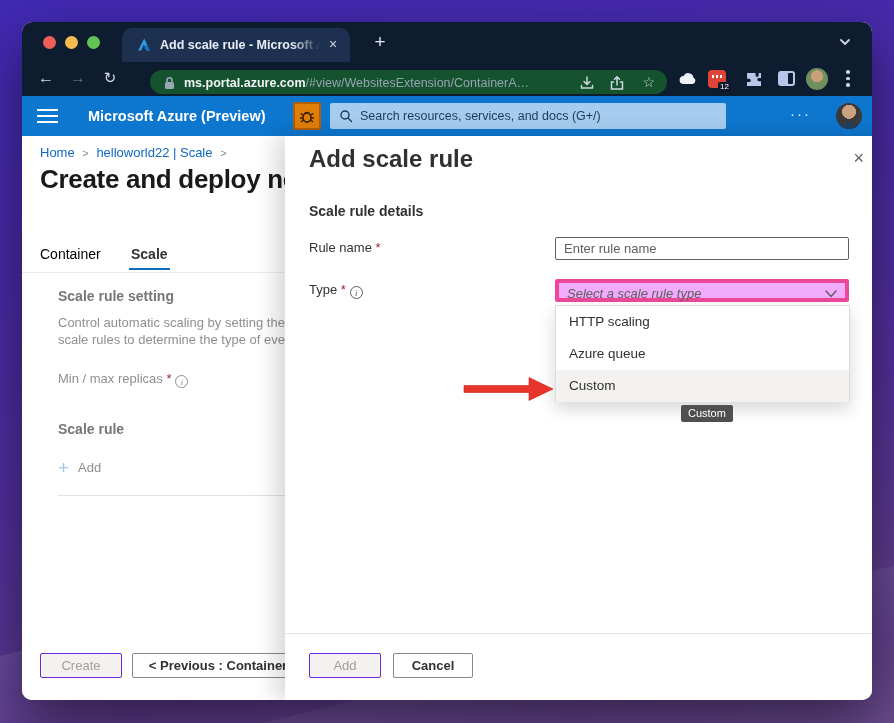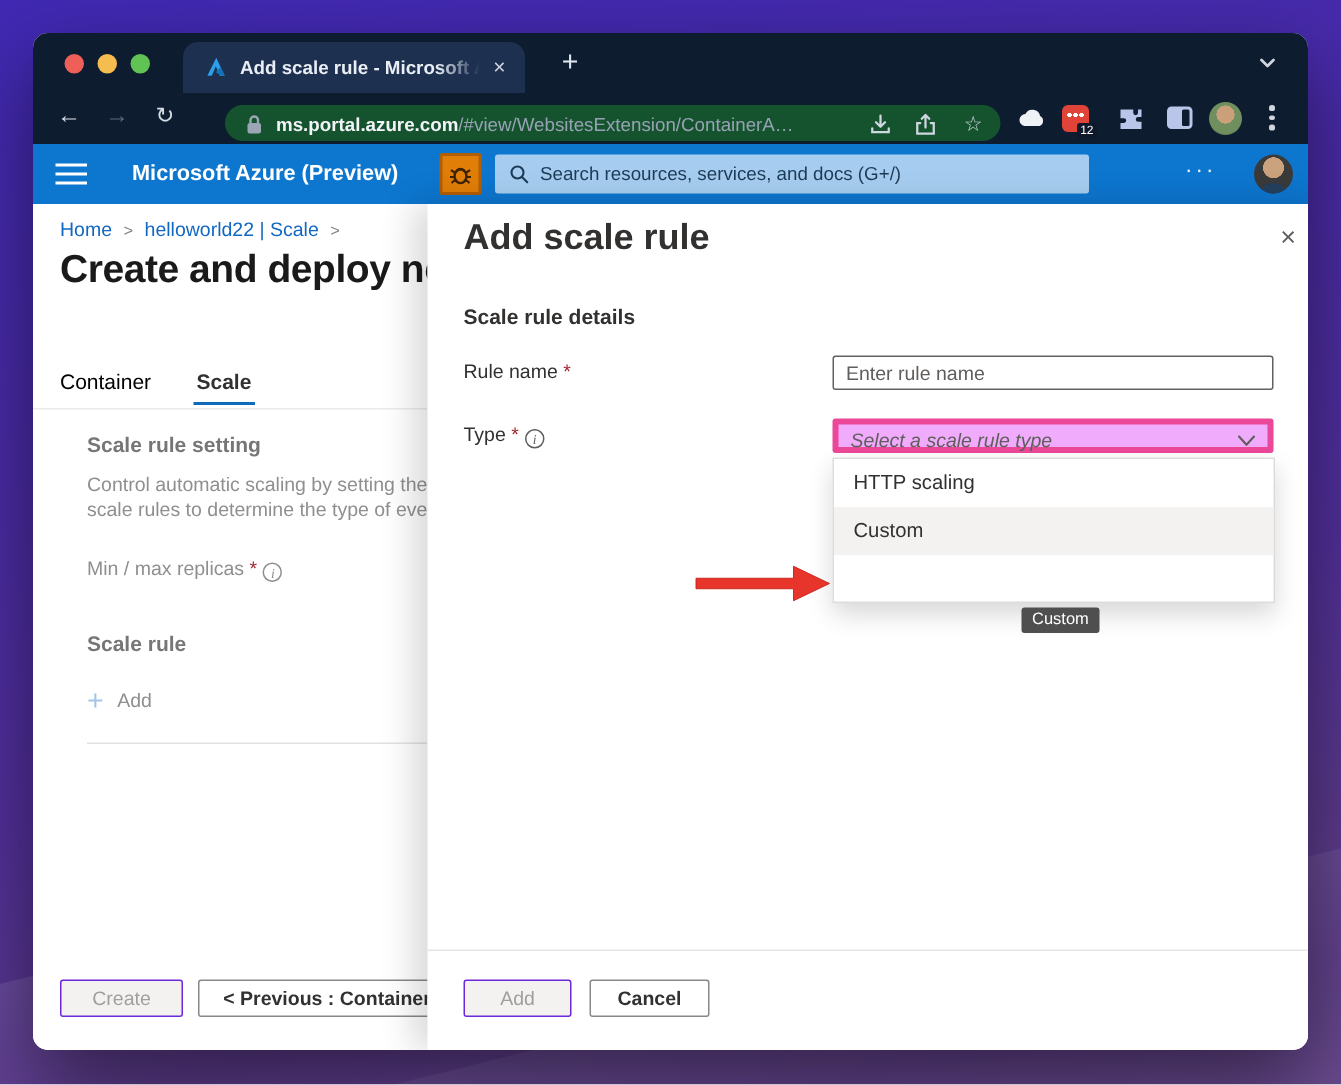--- a/index.html
+++ b/index.html
@@ -275,20 +275,21 @@
       <div class="flabel fl2"><span>Type </span><span class="req">*</span><span class="info-ic"></span></div>
       <div class="selectbox">
         <span class="sel-text">Select a scale rule type</span>
         <svg class="sel-chev" width="12" height="8" viewBox="0 0 12 8">
           <polyline points="1,1 6,6.5 11,1" fill="none" stroke="#605e5c" stroke-width="1.4" stroke-linecap="round" stroke-linejoin="round"></polyline>
         </svg>
       </div>
 
       <div class="dropdown">
         <div class="dd-row">HTTP scaling</div>
+        <div class="dd-row">Azure queue</div>
         <div class="dd-row dd-hl">Custom</div>
       </div>
 
       <div class="tooltip">Custom</div>
 
       <svg class="redarrow" width="92" height="26" viewBox="0 0 92 26">
         <path d="M1 9.5 H66 V1.5 L90 13 L66 24.5 V16.5 H1 Z" fill="#e8352b" stroke="#c62018" stroke-width="0.6"></path>
       </svg>
 
       <div class="pfoot-div"></div>

